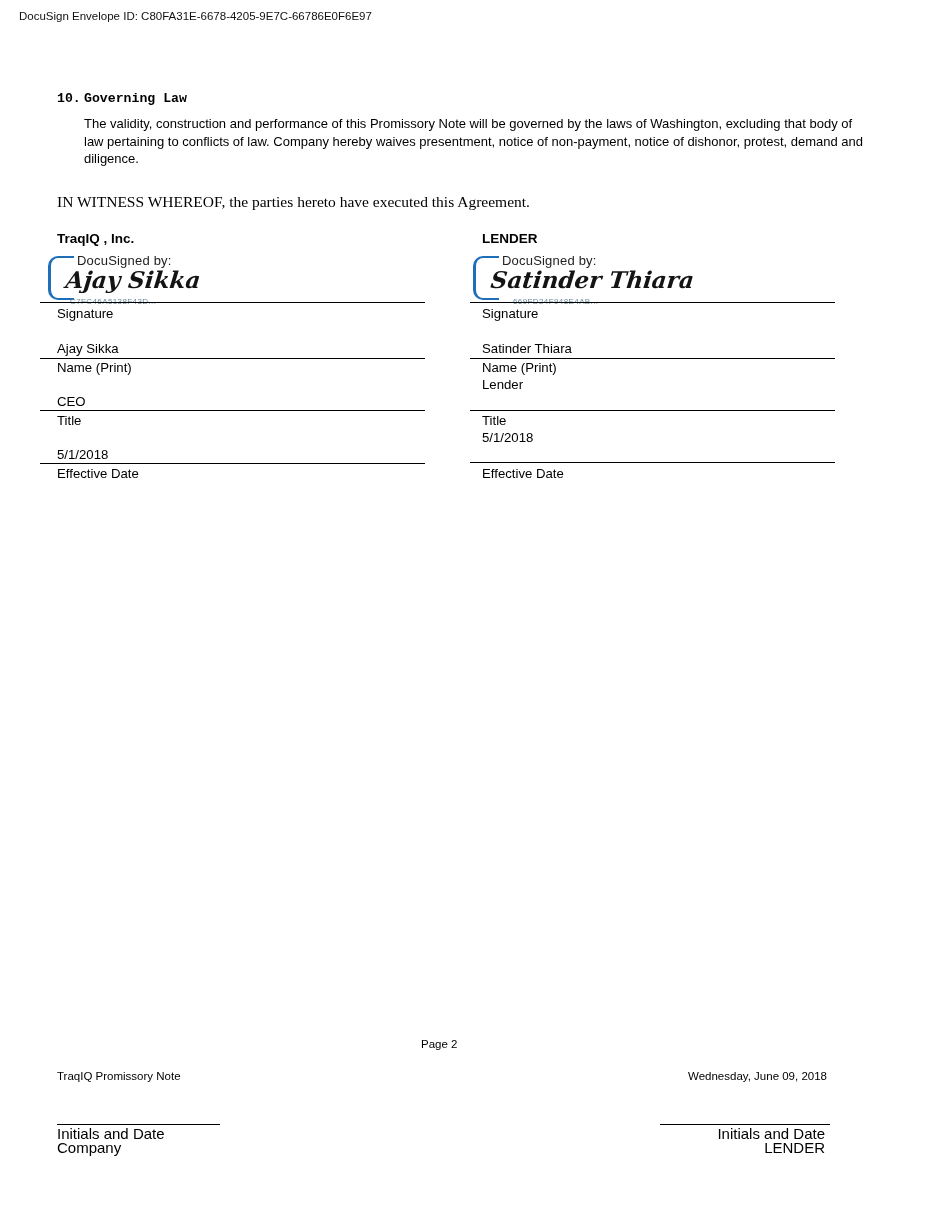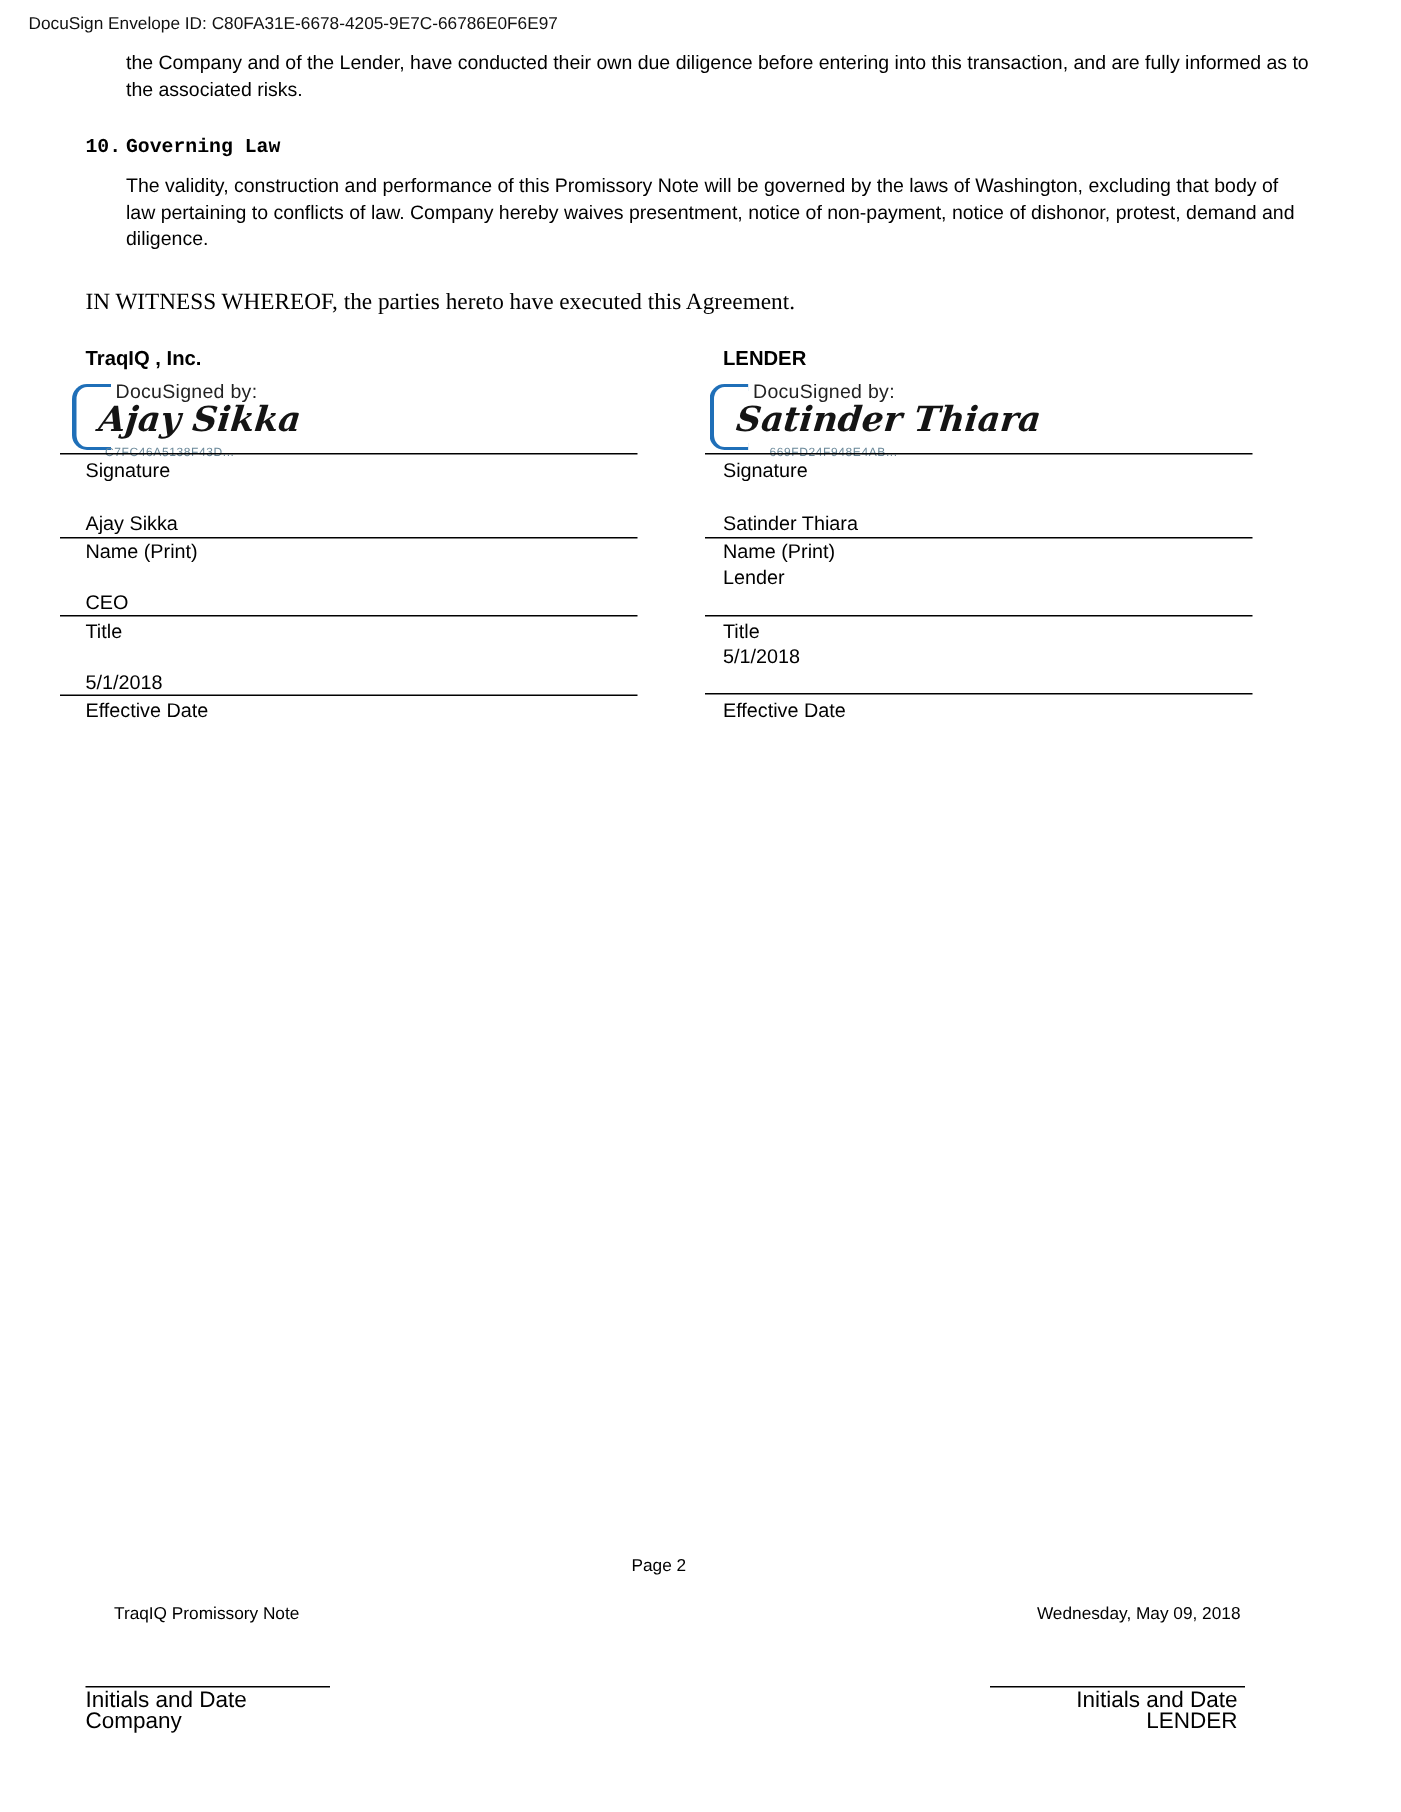--- a/index.html
+++ b/index.html
@@ -51,21 +51,20 @@
   .initials-text{font-size:15px;line-height:14px;}
   .right-align{text-align:right;}
 </style>
 </head>
 <body>
 
 <div class="page">
 
   <div class="abs env-id" style="left:19px;top:10px;">DocuSign Envelope ID: C80FA31E-6678-4205-9E7C-66786E0F6E97</div>
 
-  <div class="abs body-text" style="left:84px;top:33px;width:795px;">the Company and of the Lender, have conducted their own due diligence before entering into this transaction, and are fully informed as to the associated risks.</div>
 
   <div class="abs" style="left:57px;top:88px;">
     <span class="heading" style="display:inline-block;width:27px;">10.</span><span class="heading">Governing Law</span>
   </div>
 
   <div class="abs witness" style="left:57px;top:193px;">IN WITNESS WHEREOF, the parties hereto have executed this Agreement.</div>
 
   <div class="abs body-text" style="left:84px;top:115px;width:790px;">The validity, construction and performance of this Promissory Note will be governed by the laws of Washington, excluding that body of law pertaining to conflicts of law.  Company hereby waives presentment, notice of non-payment, notice of dishonor, protest, demand and diligence.</div>
 
   <div class="abs col-heading" style="left:57px;top:231px;">TraqIQ , Inc.</div>
@@ -103,23 +102,23 @@
   <div class="abs label" style="left:482px;top:360px;">Name (Print)</div>
   <div class="abs label" style="left:482px;top:377px;">Lender</div>
 
   <div class="abs sig-line" style="left:470px;top:410px;width:365px;"></div>
   <div class="abs label" style="left:482px;top:413px;">Title</div>
   <div class="abs label" style="left:482px;top:430px;">5/1/2018</div>
 
   <div class="abs sig-line" style="left:470px;top:462px;width:365px;"></div>
   <div class="abs label" style="left:482px;top:466px;">Effective Date</div>
 
-  <div class="abs footer-text" style="left:57px;top:1070px;margin-left:19px;">TraqIQ Promissory Note</div>
+  <div class="abs footer-text" style="left:57px;top:1070px;">TraqIQ Promissory Note</div>
   <div class="abs footer-text" style="left:421px;top:1038px;">Page 2</div>
-  <div class="abs footer-text right-align" style="right:107px;top:1070px;">Wednesday, May 09, 2018</div>
+  <div class="abs footer-text right-align" style="right:107px;top:1070px;">Wednesday, June 09, 2018</div>
 
   <div class="abs sig-line" style="left:57px;top:1124px;width:163px;border-top-width:1.7px;"></div>
   <div class="abs initials-text" style="left:57px;top:1127px;">Initials and Date</div>
   <div class="abs initials-text" style="left:57px;top:1141px;">Company</div>
 
   <div class="abs sig-line" style="left:660px;top:1124px;width:170px;border-top-width:1.7px;"></div>
   <div class="abs initials-text right-align" style="right:109px;top:1127px;">Initials and Date</div>
   <div class="abs initials-text right-align" style="right:109px;top:1141px;">LENDER</div>
 
 </div>

